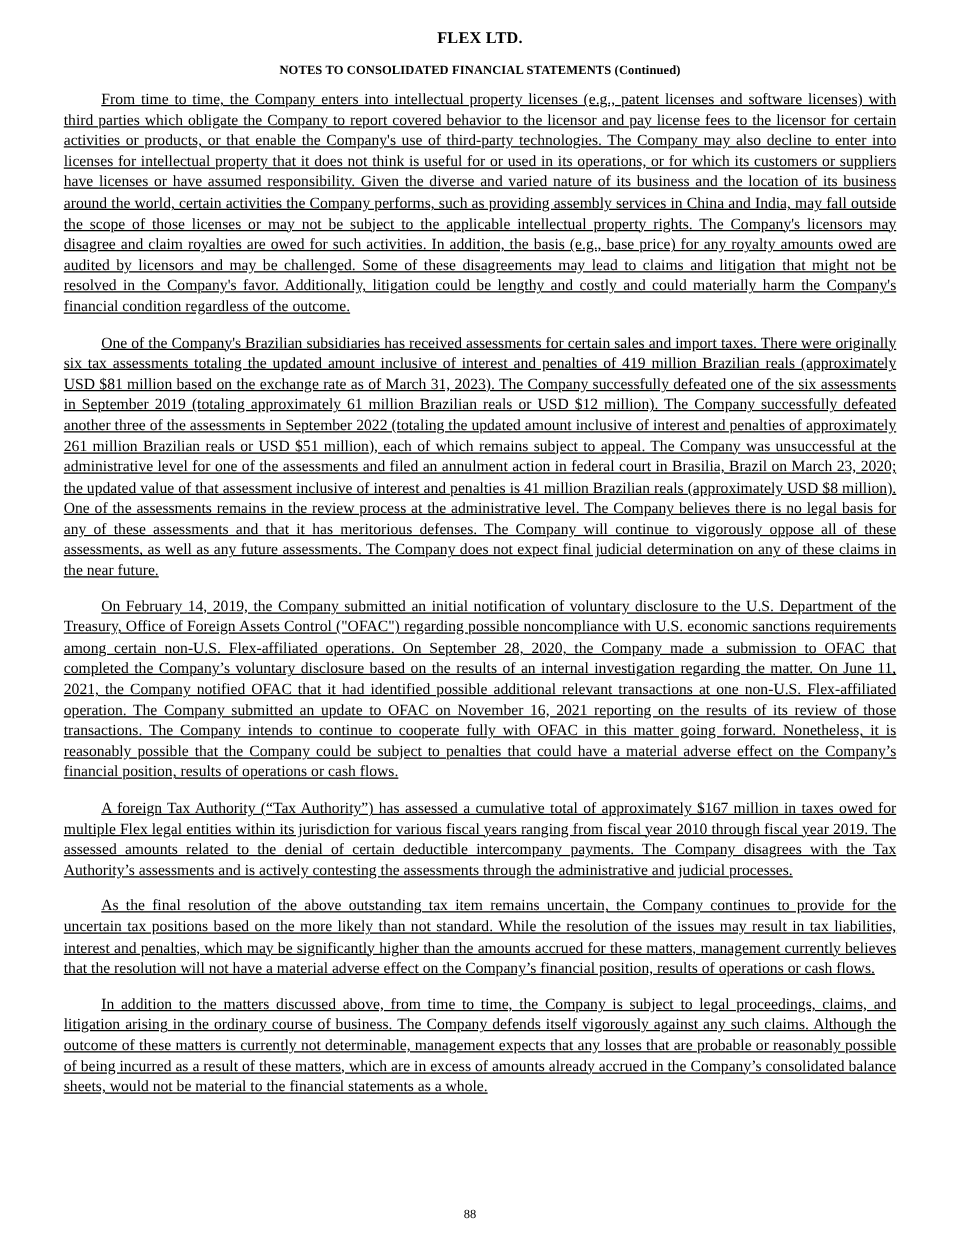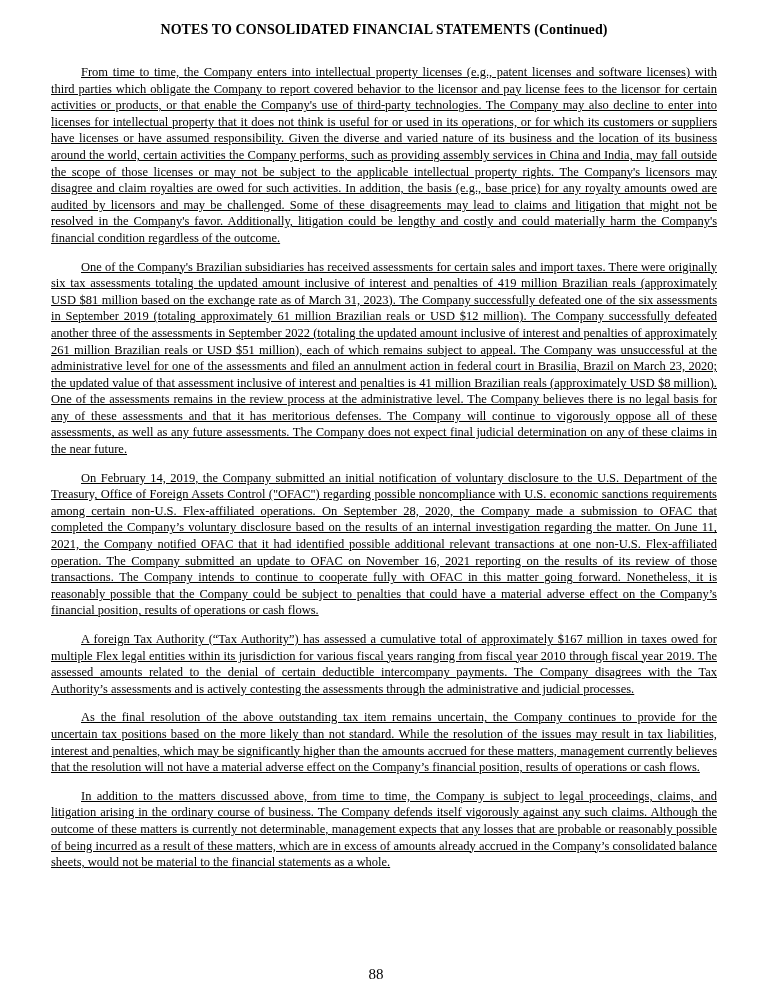--- a/index.html
+++ b/index.html
@@ -15,49 +15,50 @@
   .page { padding: 22px 51px 0 51px; }
   .doc-title {
     font-size: 13px;
     font-weight: bold;
     text-align: center;
     letter-spacing: 0.2px;
     margin-bottom: 13px;
     font-family: "Liberation Serif", serif;
   }
   .doc-subtitle {
-    font-size: 14px;
+    font-size: 10px;
     font-weight: bold;
     text-align: center;
     letter-spacing: 0.1px;
-    margin-bottom: 26px;
+    margin-bottom: 9px;
     font-family: "Liberation Serif", serif;
   }
   .para {
     font-size: 12.5px;
     line-height: 16.6px;
     text-align: justify;
     margin-bottom: 12px;
   }
   .para.indent { text-indent: 30px; text-decoration: underline; }
   .page-footer {
     position: absolute;
     left: 0;
     right: 16px;
     top: 966px;
     text-align: center;
-    font-size: 15px;
+    font-size: 10px;
   }
 </style>
 </head>
 <body>
 
 <div class="page">
 
   <div>
+    <div class="doc-title">FLEX LTD.</div>
     <div class="doc-subtitle">NOTES TO CONSOLIDATED FINANCIAL STATEMENTS (Continued)</div>
   </div>
 
   <div>
     <p class="para indent">From time to time, the Company enters into intellectual property licenses (e.g., patent licenses and software licenses) with third parties which obligate the Company to report covered behavior to the licensor and pay license fees to the licensor for certain activities or products, or that enable the Company's use of third-party technologies. The Company may also decline to enter into licenses for intellectual property that it does not think is useful for or used in its operations, or for which its customers or suppliers have licenses or have assumed responsibility. Given the diverse and varied nature of its business and the location of its business around the world, certain activities the Company performs, such as providing assembly services in China and India, may fall outside the scope of those licenses or may not be subject to the applicable intellectual property rights. The Company's licensors may disagree and claim royalties are owed for such activities. In addition, the basis (e.g., base price) for any royalty amounts owed are audited by licensors and may be challenged. Some of these disagreements may lead to claims and litigation that might not be resolved in the Company's favor. Additionally, litigation could be lengthy and costly and could materially harm the Company's financial condition regardless of the outcome.</p>
     <p class="para indent">One of the Company's Brazilian subsidiaries has received assessments for certain sales and import taxes. There were originally six tax assessments totaling the updated amount inclusive of interest and penalties of 419 million Brazilian reals (approximately USD $81 million based on the exchange rate as of March 31, 2023). The Company successfully defeated one of the six assessments in September 2019 (totaling approximately 61 million Brazilian reals or USD $12 million). The Company successfully defeated another three of the assessments in September 2022 (totaling the updated amount inclusive of interest and penalties of approximately 261 million Brazilian reals or USD $51 million), each of which remains subject to appeal. The Company was unsuccessful at the administrative level for one of the assessments and filed an annulment action in federal court in Brasilia, Brazil on March 23, 2020; the updated value of that assessment inclusive of interest and penalties is 41 million Brazilian reals (approximately USD $8 million). One of the assessments remains in the review process at the administrative level. The Company believes there is no legal basis for any of these assessments and that it has meritorious defenses. The Company will continue to vigorously oppose all of these assessments, as well as any future assessments. The Company does not expect final judicial determination on any of these claims in the near future.</p>
     <p class="para indent">On February 14, 2019, the Company submitted an initial notification of voluntary disclosure to the U.S. Department of the Treasury, Office of Foreign Assets Control ("OFAC") regarding possible noncompliance with U.S. economic sanctions requirements among certain non-U.S. Flex-affiliated operations. On September 28, 2020, the Company made a submission to OFAC that completed the Company’s voluntary disclosure based on the results of an internal investigation regarding the matter. On June 11, 2021, the Company notified OFAC that it had identified possible additional relevant transactions at one non-U.S. Flex-affiliated operation. The Company submitted an update to OFAC on November 16, 2021 reporting on the results of its review of those transactions. The Company intends to continue to cooperate fully with OFAC in this matter going forward. Nonetheless, it is reasonably possible that the Company could be subject to penalties that could have a material adverse effect on the Company’s financial position, results of operations or cash flows.</p>
     <p class="para indent">A foreign Tax Authority (“Tax Authority”) has assessed a cumulative total of approximately $167 million in taxes owed for multiple Flex legal entities within its jurisdiction for various fiscal years ranging from fiscal year 2010 through fiscal year 2019. The assessed amounts related to the denial of certain deductible intercompany payments. The Company disagrees with the Tax Authority’s assessments and is actively contesting the assessments through the administrative and judicial processes.</p>
     <p class="para indent">As the final resolution of the above outstanding tax item remains uncertain, the Company continues to provide for the uncertain tax positions based on the more likely than not standard. While the resolution of the issues may result in tax liabilities, interest and penalties, which may be significantly higher than the amounts accrued for these matters, management currently believes that the resolution will not have a material adverse effect on the Company’s financial position, results of operations or cash flows.</p>
     <p class="para indent">In addition to the matters discussed above, from time to time, the Company is subject to legal proceedings, claims, and litigation arising in the ordinary course of business. The Company defends itself vigorously against any such claims. Although the outcome of these matters is currently not determinable, management expects that any losses that are probable or reasonably possible of being incurred as a result of these matters, which are in excess of amounts already accrued in the Company’s consolidated balance sheets, would not be material to the financial statements as a whole.</p>

